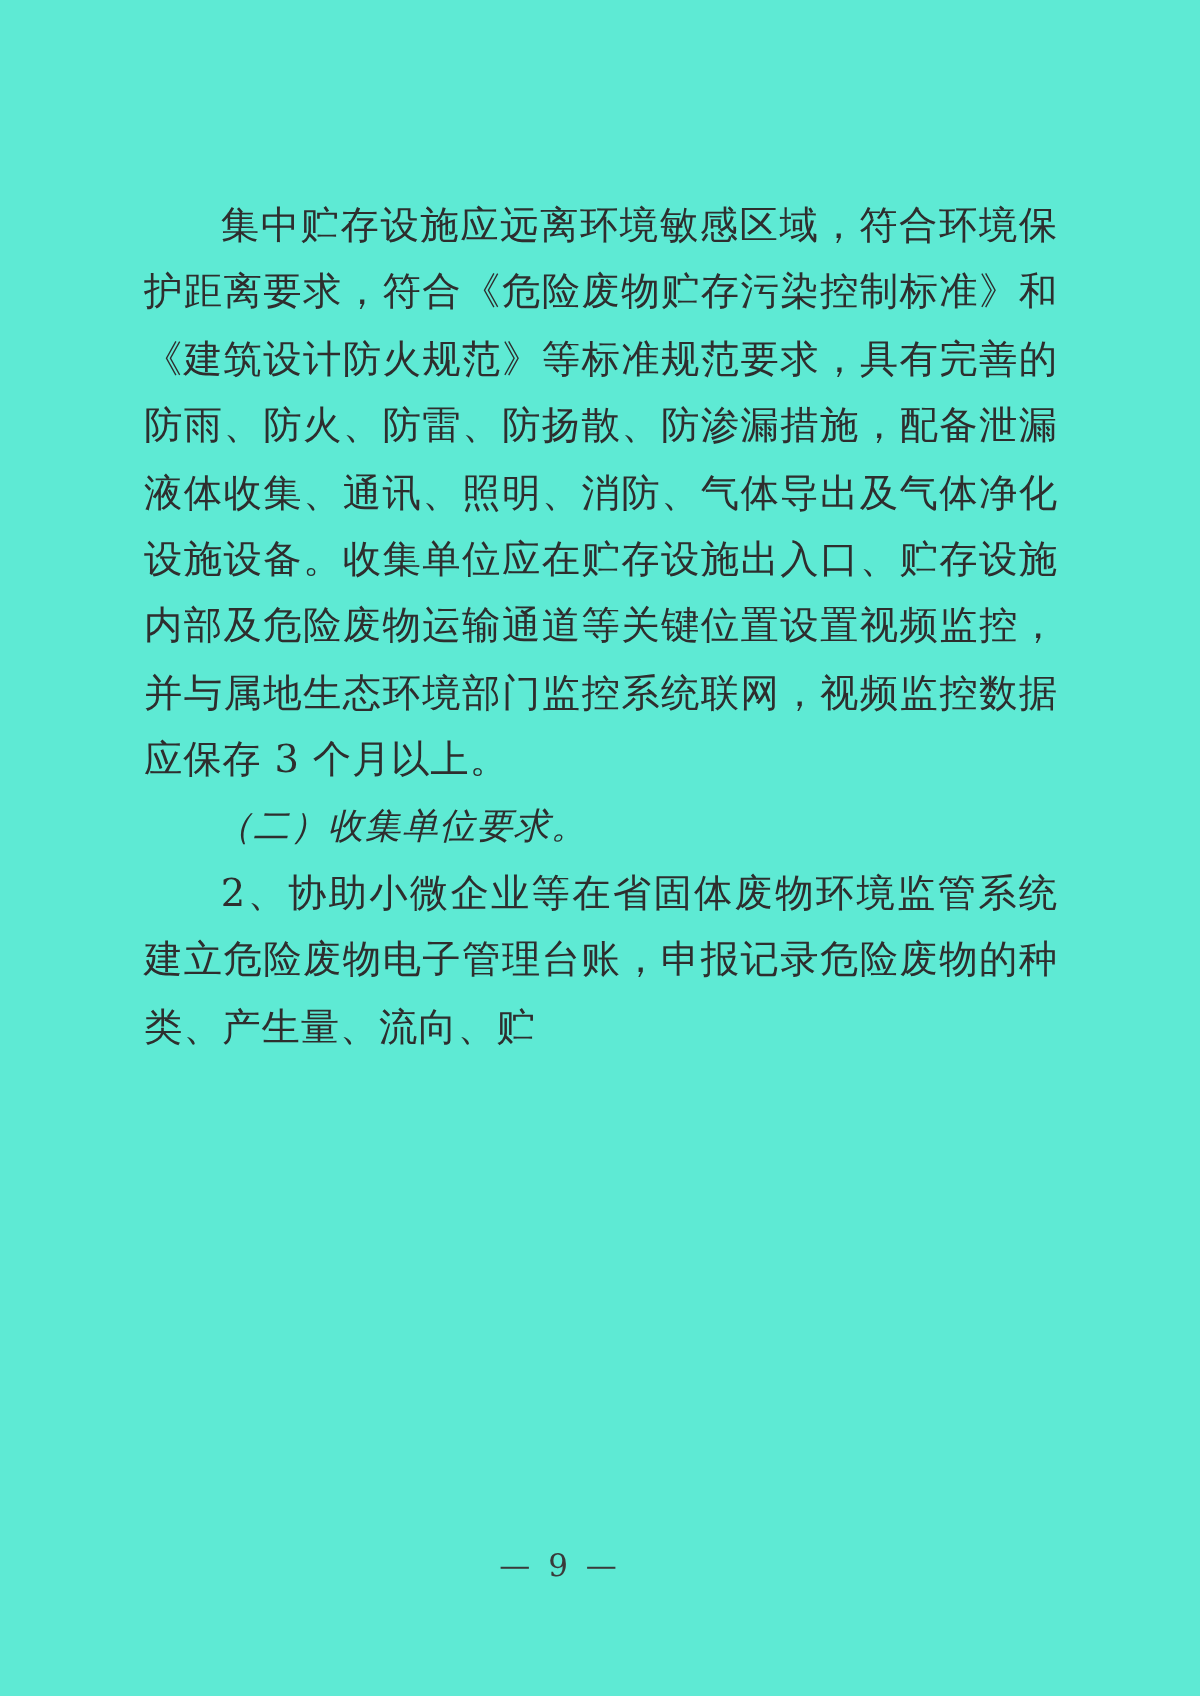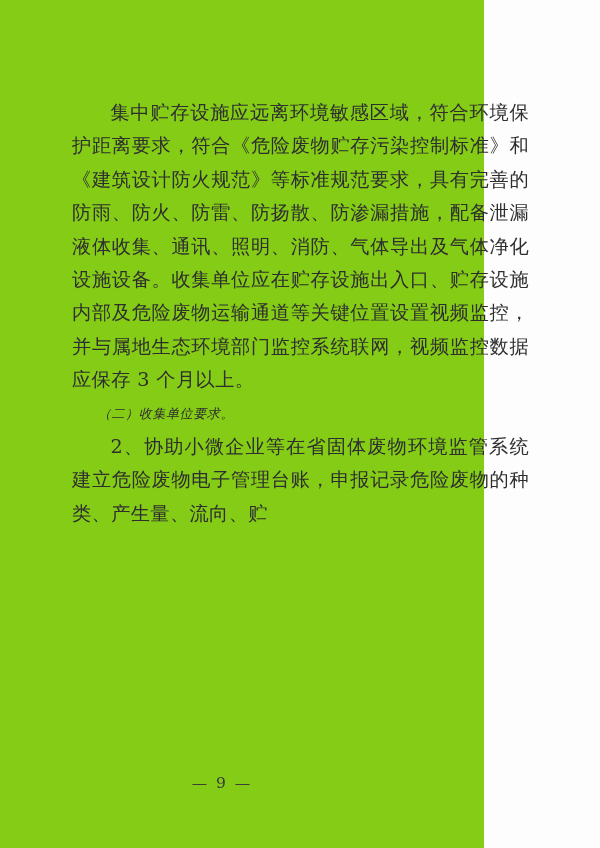--- a/index.html
+++ b/index.html
@@ -11,23 +11,23 @@
     width: 600px;
     height: 848px;
     background: #fdfdfd;
     font-family: "DejaVu Serif", "Liberation Serif", serif;
     color: #2b2b2b;
     overflow: hidden;
   }
 
   .page {
     position: relative;
-    width: 484px;
+    width: 600px;
     height: 848px;
-    background: #84cc16;
+    background: #5eead4;
     box-sizing: border-box;
     text-decoration: underline;
   }
 
   .page-body {
     position: absolute;
     left: 72px;
     top: 96px;
     width: 457px;
   }
@@ -46,21 +46,21 @@
     -webkit-font-smoothing: antialiased;
   }
 
   
   .indent {
     text-indent: 2em;
   }
 
   
   .heading {
-    font-size: 13px;
+    font-size: 18px;
     line-height: 33.4px;
     text-indent: 2em;
     margin: 0;
     color: #2e2e2e;
     font-style: italic;
     font-family: "DejaVu Serif", "Liberation Serif", serif;
     letter-spacing: 0.6px;
   }
 
   .page-footer {

